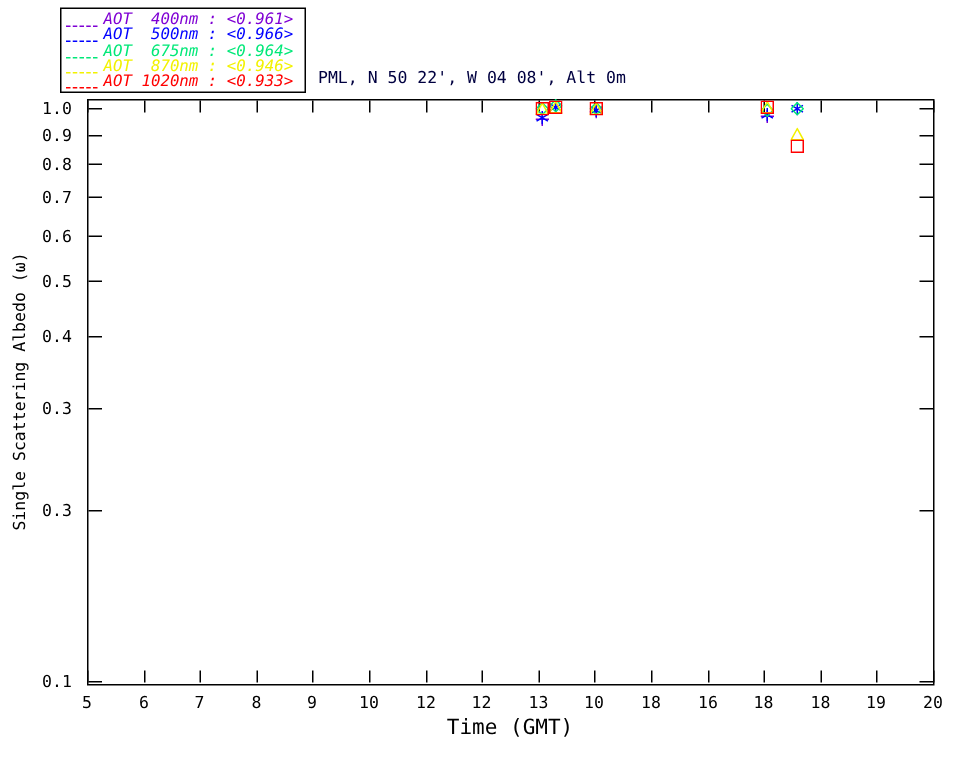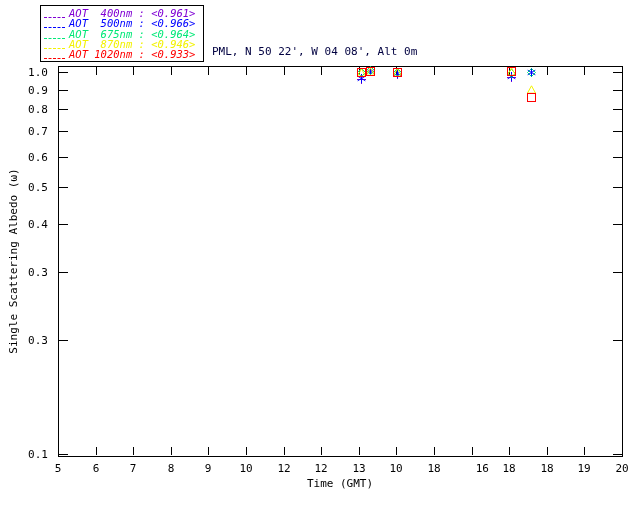--- a/index.html
+++ b/index.html
@@ -17,21 +17,21 @@
   }
   .legend-row{display:flex;align-items:flex-end;height:10px;font-style:italic;}
   .legend-dash{width:21px;border-top:1px dashed currentColor;margin-right:4px;flex:none;}
   .legend-text{font-size:10.5px;white-space:pre;line-height:10px;}
   #plot-frame{left:58px;top:66px;width:565px;height:391px;border:1px solid #000000;box-sizing:border-box;}
   .tick{background:#000000;position:absolute;}
   .xtick{width:1px;height:8px;}
   .ytick{height:1px;width:9px;}
   .xtick-label{position:absolute;width:34px;text-align:center;font-size:11px;color:#000000;transform:translateX(-50%);}
   .ytick-label{position:absolute;width:30px;text-align:center;font-size:11px;color:#000000;}
-  #x-axis-label{top:477px;left:340px;transform:translateX(-50%);font-size:11px;color:#000000;white-space:nowrap;}
+  #x-axis-label{top:477px;left:340px;transform:translateX(-50%);font-size:14px;color:#000000;white-space:nowrap;}
   #y-axis-label{left:13px;top:261px;transform:translate(-50%,-50%) rotate(-90deg);font-size:11px;color:#000000;white-space:nowrap;}
   .point{position:absolute;width:9px;height:9px;line-height:0;}
   .point svg{display:block;}
 </style>
 </head>
 <body>
 
 <div id="site-header" class="abs" style="color: rgb(0, 0, 64);">
   <div>PML, N 50 22', W 04 08', Alt 0m</div>
 </div>
@@ -90,21 +90,21 @@
     <div class="tick xtick" style="left: 359px; top: 67px;"></div>
     <div class="xtick-label" style="left: 359px; top: 462px;">13</div>
     <div class="tick xtick" style="left: 396px; top: 447px;"></div>
     <div class="tick xtick" style="left: 396px; top: 67px;"></div>
     <div class="xtick-label" style="left: 396px; top: 462px;">10</div>
     <div class="tick xtick" style="left: 434px; top: 447px;"></div>
     <div class="tick xtick" style="left: 434px; top: 67px;"></div>
     <div class="xtick-label" style="left: 434px; top: 462px;">18</div>
     <div class="tick xtick" style="left: 472px; top: 447px;"></div>
     <div class="tick xtick" style="left: 472px; top: 67px;"></div>
-    <div class="xtick-label" style="left: 472px; top: 462px; text-align: right;">16</div>
+    <div class="xtick-label" style="left: 472px; top: 462px;">16</div>
     <div class="tick xtick" style="left: 509px; top: 447px;"></div>
     <div class="tick xtick" style="left: 509px; top: 67px;"></div>
     <div class="xtick-label" style="left: 509px; top: 462px;">18</div>
     <div class="tick xtick" style="left: 547px; top: 447px;"></div>
     <div class="tick xtick" style="left: 547px; top: 67px;"></div>
     <div class="xtick-label" style="left: 547px; top: 462px;">18</div>
     <div class="tick xtick" style="left: 584px; top: 447px;"></div>
     <div class="tick xtick" style="left: 584px; top: 67px;"></div>
     <div class="xtick-label" style="left: 584px; top: 462px;">19</div>
     <div class="tick xtick" style="left: 622px; top: 447px;"></div>

